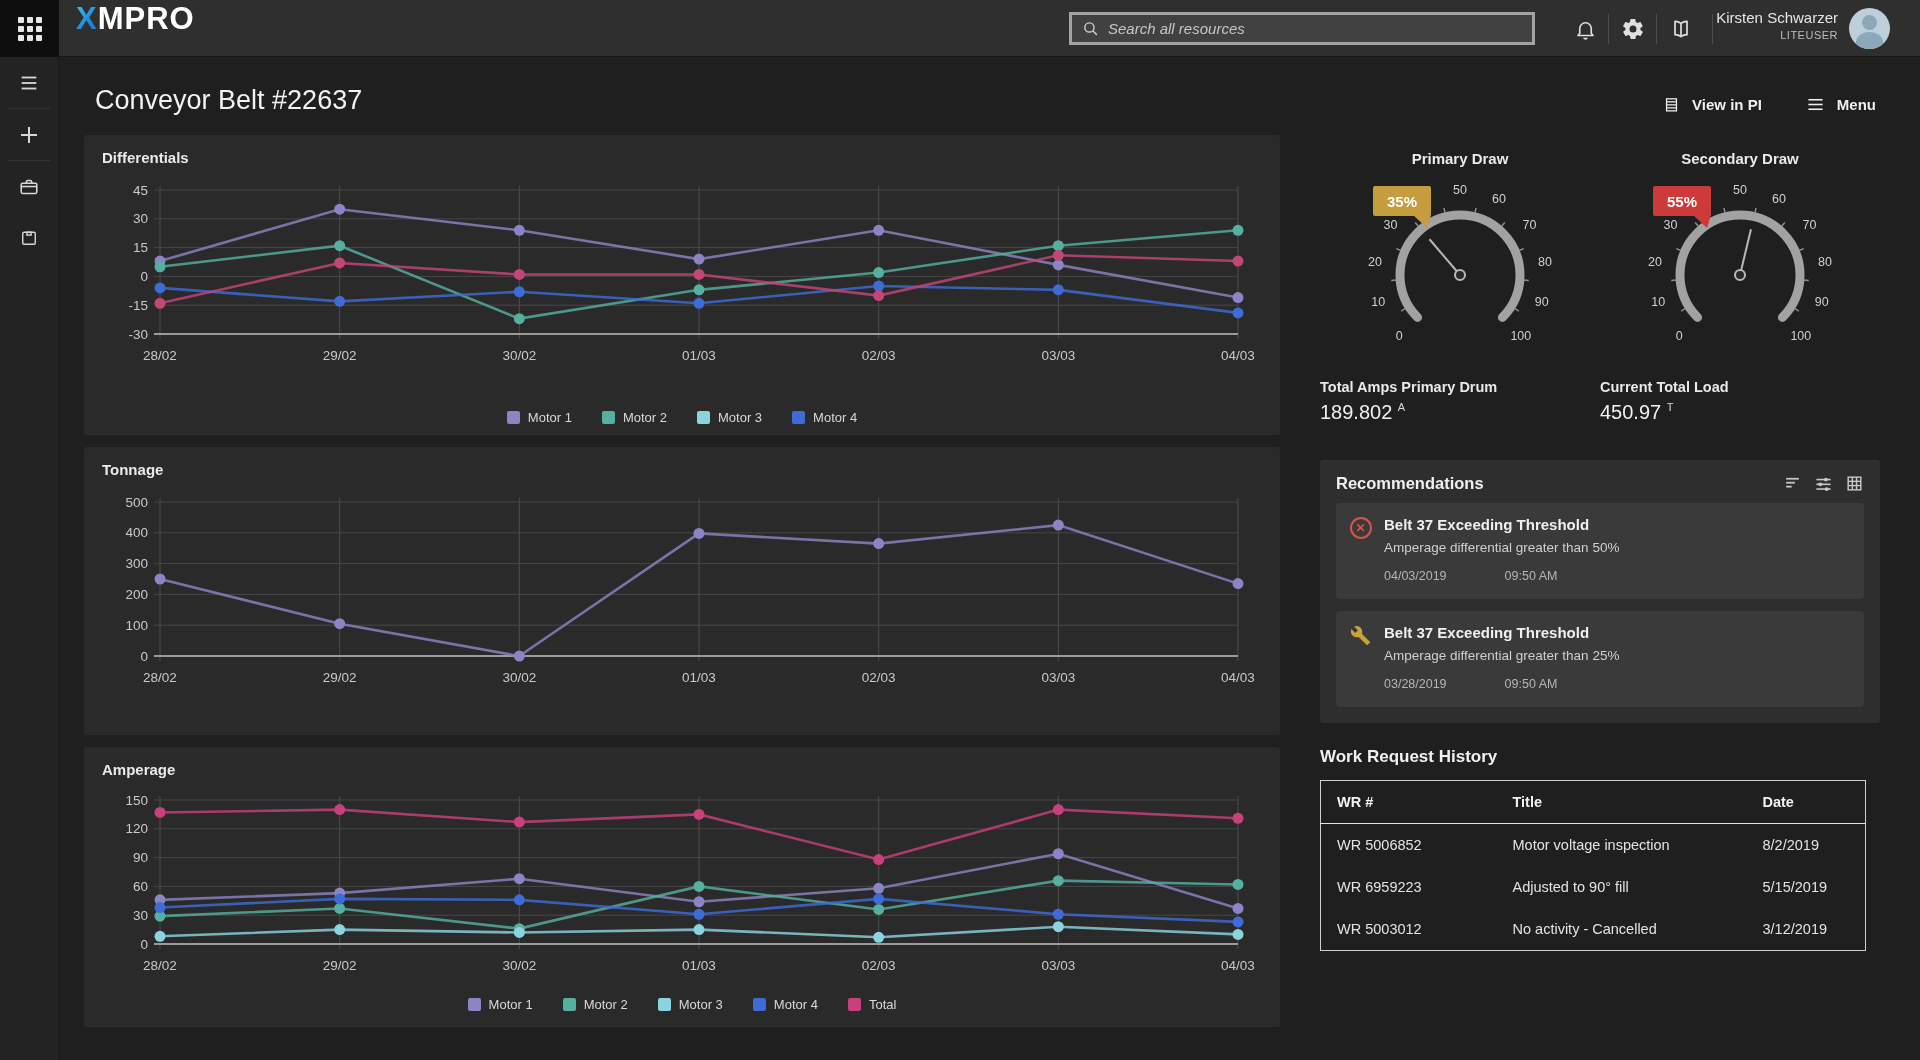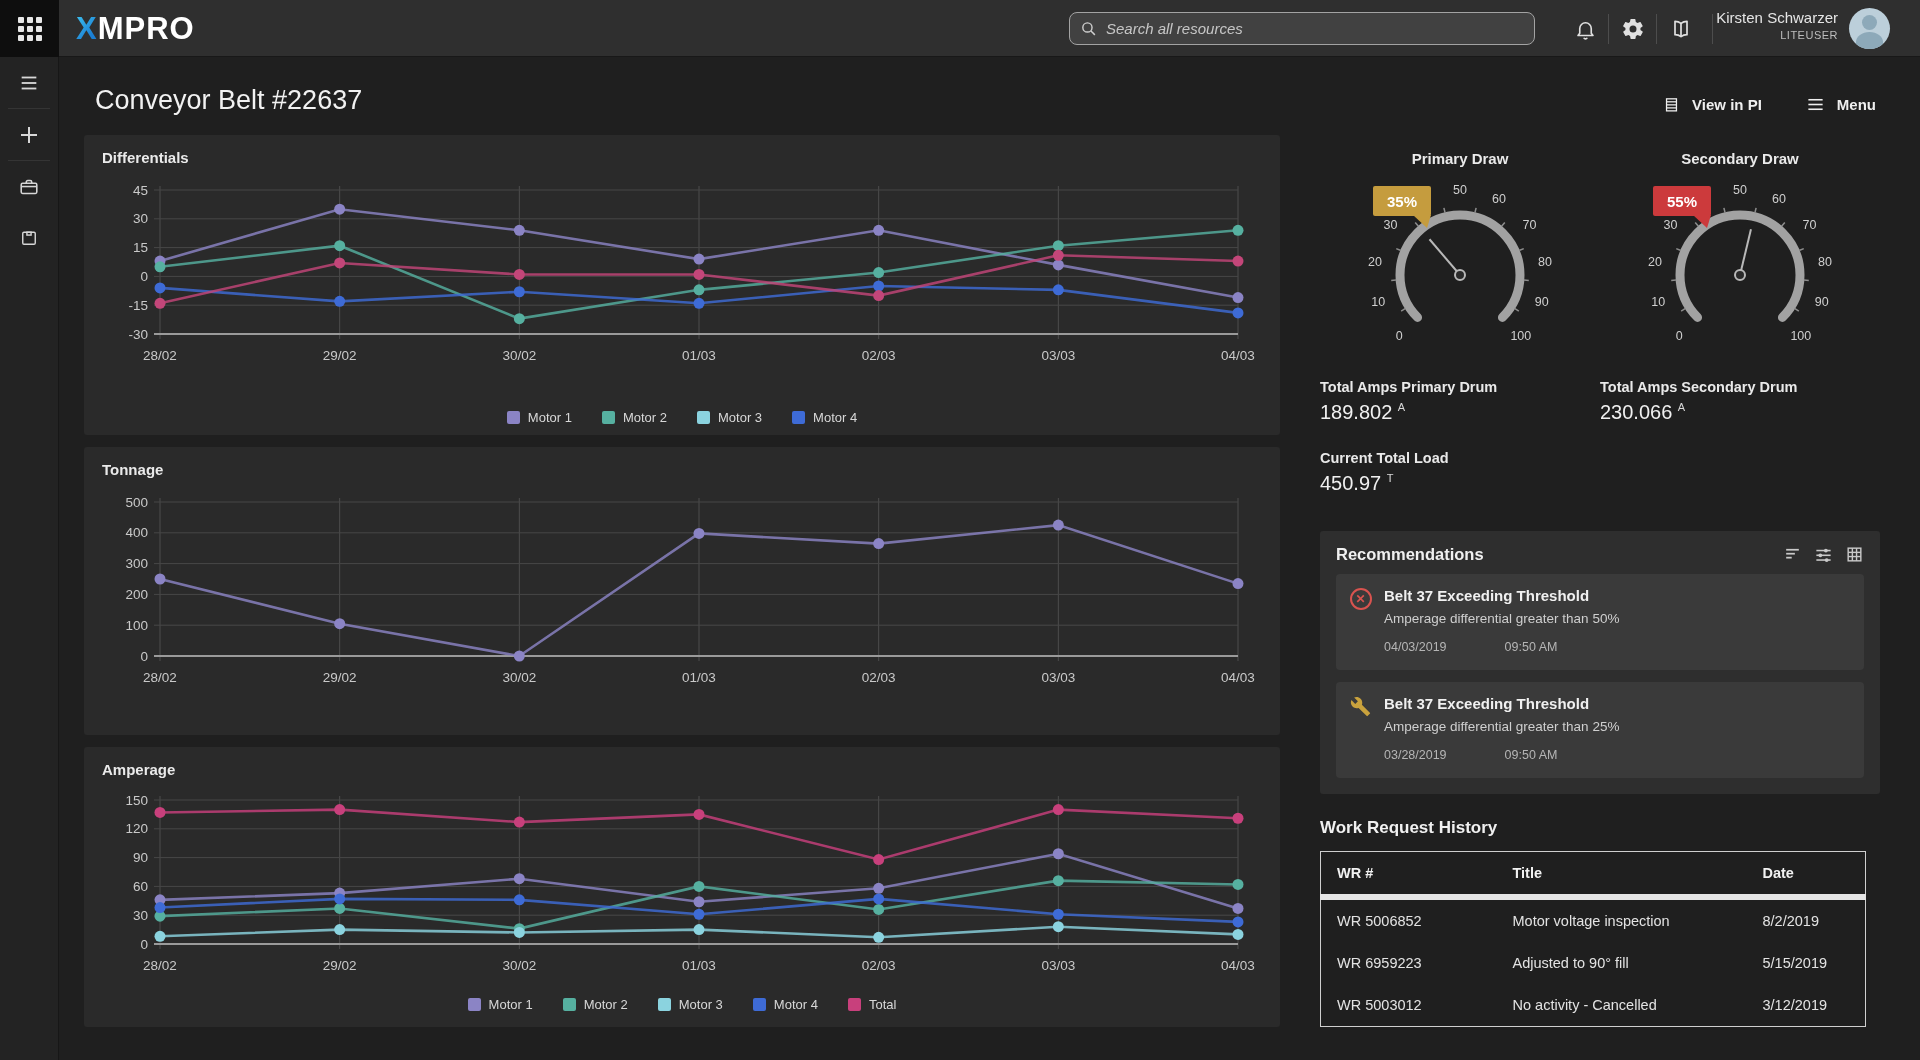--- a/index.html
+++ b/index.html
@@ -3,23 +3,23 @@
 <meta charset="utf-8">
 <style>
   * { box-sizing: border-box; margin: 0; padding: 0; }
   html,body { width:1920px; height:1060px; background:#1f1f1f; font-family:"Liberation Sans",sans-serif; color:#e6e6e6; overflow:hidden; }
 
   
   .topbar { position:absolute; left:0; top:0; width:1920px; height:57px; background:#2f2f2f; border-bottom:1px solid #181818; z-index:5; }
   .logo-sq { position:absolute; left:0; top:0; width:59px; height:57px; background:#0e0e0e; display:flex; align-items:center; justify-content:center; cursor:pointer; }
   .grid9 { display:grid; grid-template-columns:repeat(3,6px); grid-template-rows:repeat(3,6px); gap:3px; }
   .grid9 span { background:#e8e8e8; width:6px; height:6px; border-radius:1px; }
-  .brand { position:absolute; left:76px; top:11px; font-size:31px; font-weight:bold; letter-spacing:1px; color:#fff; }
+  .brand { position:absolute; left:76px; top:1px; font-size:31px; font-weight:bold; letter-spacing:1px; color:#fff; }
   .brand .bx { background:linear-gradient(135deg,#41c8f2 0%,#1b7fd4 70%); -webkit-background-clip:text; background-clip:text; -webkit-text-fill-color:transparent; }
-  .search { position:absolute; left:1069px; top:12px; width:466px; height:33px; background:#414141; border:1px solid #a3a3a3; border-radius:8px; display:flex; align-items:center; padding:0 10px; }
+  .search { position:absolute; left:1069px; top:12px; width:466px; height:33px; background:#414141; border:3px solid #a3a3a3; border-radius:0; display:flex; align-items:center; padding:0 10px; }
   .search svg { flex:0 0 auto; margin-right:9px; }
   .search input { background:transparent; border:none; outline:none; color:#d5d5d5; font-style:italic; font-size:15px; width:100%; font-family:"Liberation Sans",sans-serif; }
   .search input::placeholder { color:#c6c6c6; }
   .tb-ic { position:absolute; top:16px; width:26px; height:26px; cursor:pointer; display:flex; align-items:center; justify-content:center; }
   .tb-sep { position:absolute; top:14px; width:1px; height:30px; background:#4d4d4d; }
   .userbox { position:absolute; right:82px; top:9px; text-align:right; cursor:pointer; }
   .userbox .un { font-size:15px; color:#e5e5e5; }
   .userbox .ur { font-size:11px; color:#bdbdbd; letter-spacing:.5px; margin-top:3px; }
   .avatar { position:absolute; right:30px; top:8px; width:41px; height:41px; border-radius:50%; background:#bccfda; overflow:hidden; cursor:pointer; }
   .avatar .head { position:absolute; left:13px; top:7px; width:15px; height:15px; border-radius:50%; background:#8da9b9; }
@@ -69,21 +69,21 @@
   .rec-card { position:relative; background:#3a3a3a; border-radius:4px; padding:13px 14px 12px 48px; margin-bottom:12px; min-height:96px; cursor:pointer; }
   .rec-card:last-child { margin-bottom:0; }
   .rec-ic { position:absolute; left:13px; top:13px; width:23px; height:23px; display:flex; align-items:center; justify-content:center; }
   .err-circ { width:22px; height:22px; border:2px solid #d9534f; border-radius:50%; color:#d9534f; font-size:12px; font-weight:bold; display:flex; align-items:center; justify-content:center; }
   .rec-title { font-size:15px; font-weight:bold; color:#f0f0f0; }
   .rec-sub { font-size:13.5px; color:#cfcfcf; margin-top:7px; }
   .rec-dates { font-size:12.5px; color:#b5b5b5; margin-top:14px; display:flex; gap:58px; }
 
   .wrh-title { font-size:17px; font-weight:bold; color:#f0f0f0; margin-top:24px; }
   .wr-table { margin-top:13px; width:546px; border:1px solid #cfcfcf; border-collapse:collapse; }
-  .wr-table th { text-align:left; font-size:14.5px; color:#f2f2f2; padding:13px 16px; border-bottom:6px solid #e5e5e5; }
+  .wr-table th { text-align:left; font-size:14.5px; color:#f2f2f2; padding:13px 16px; border-bottom:1px solid #e5e5e5; }
   .wr-table td { font-size:14.5px; color:#e3e3e3; padding:13px 16px; }
   .wr-table th:nth-child(1), .wr-table td:nth-child(1) { width:176px; }
   .wr-table th:nth-child(2), .wr-table td:nth-child(2) { width:250px; }
 </style>
 </head>
 <body>
 
 <div class="topbar">
   <div class="logo-sq">
     <div class="grid9">
@@ -475,24 +475,20 @@
           </svg>
       </div>
     </div>
 
     <div class="stats">
       <div class="stat">
         <div class="sl">Total Amps Primary Drum</div>
         <div class="sv"><span>189.802</span> <sup>A</sup></div>
       </div>
       <div class="stat">
-        <div class="sl">Total Amps Secondary Drum</div>
-        <div class="sv"><span>230.066</span> <sup>A</sup></div>
-      </div>
-      <div class="stat">
         <div class="sl">Current Total Load</div>
         <div class="sv"><span>450.97</span> <sup>T</sup></div>
       </div>
     </div>
 
     <div class="rec-panel">
       <div class="rec-head">
         <h4>Recommendations</h4>
         <div class="rec-tools">
           <span>

